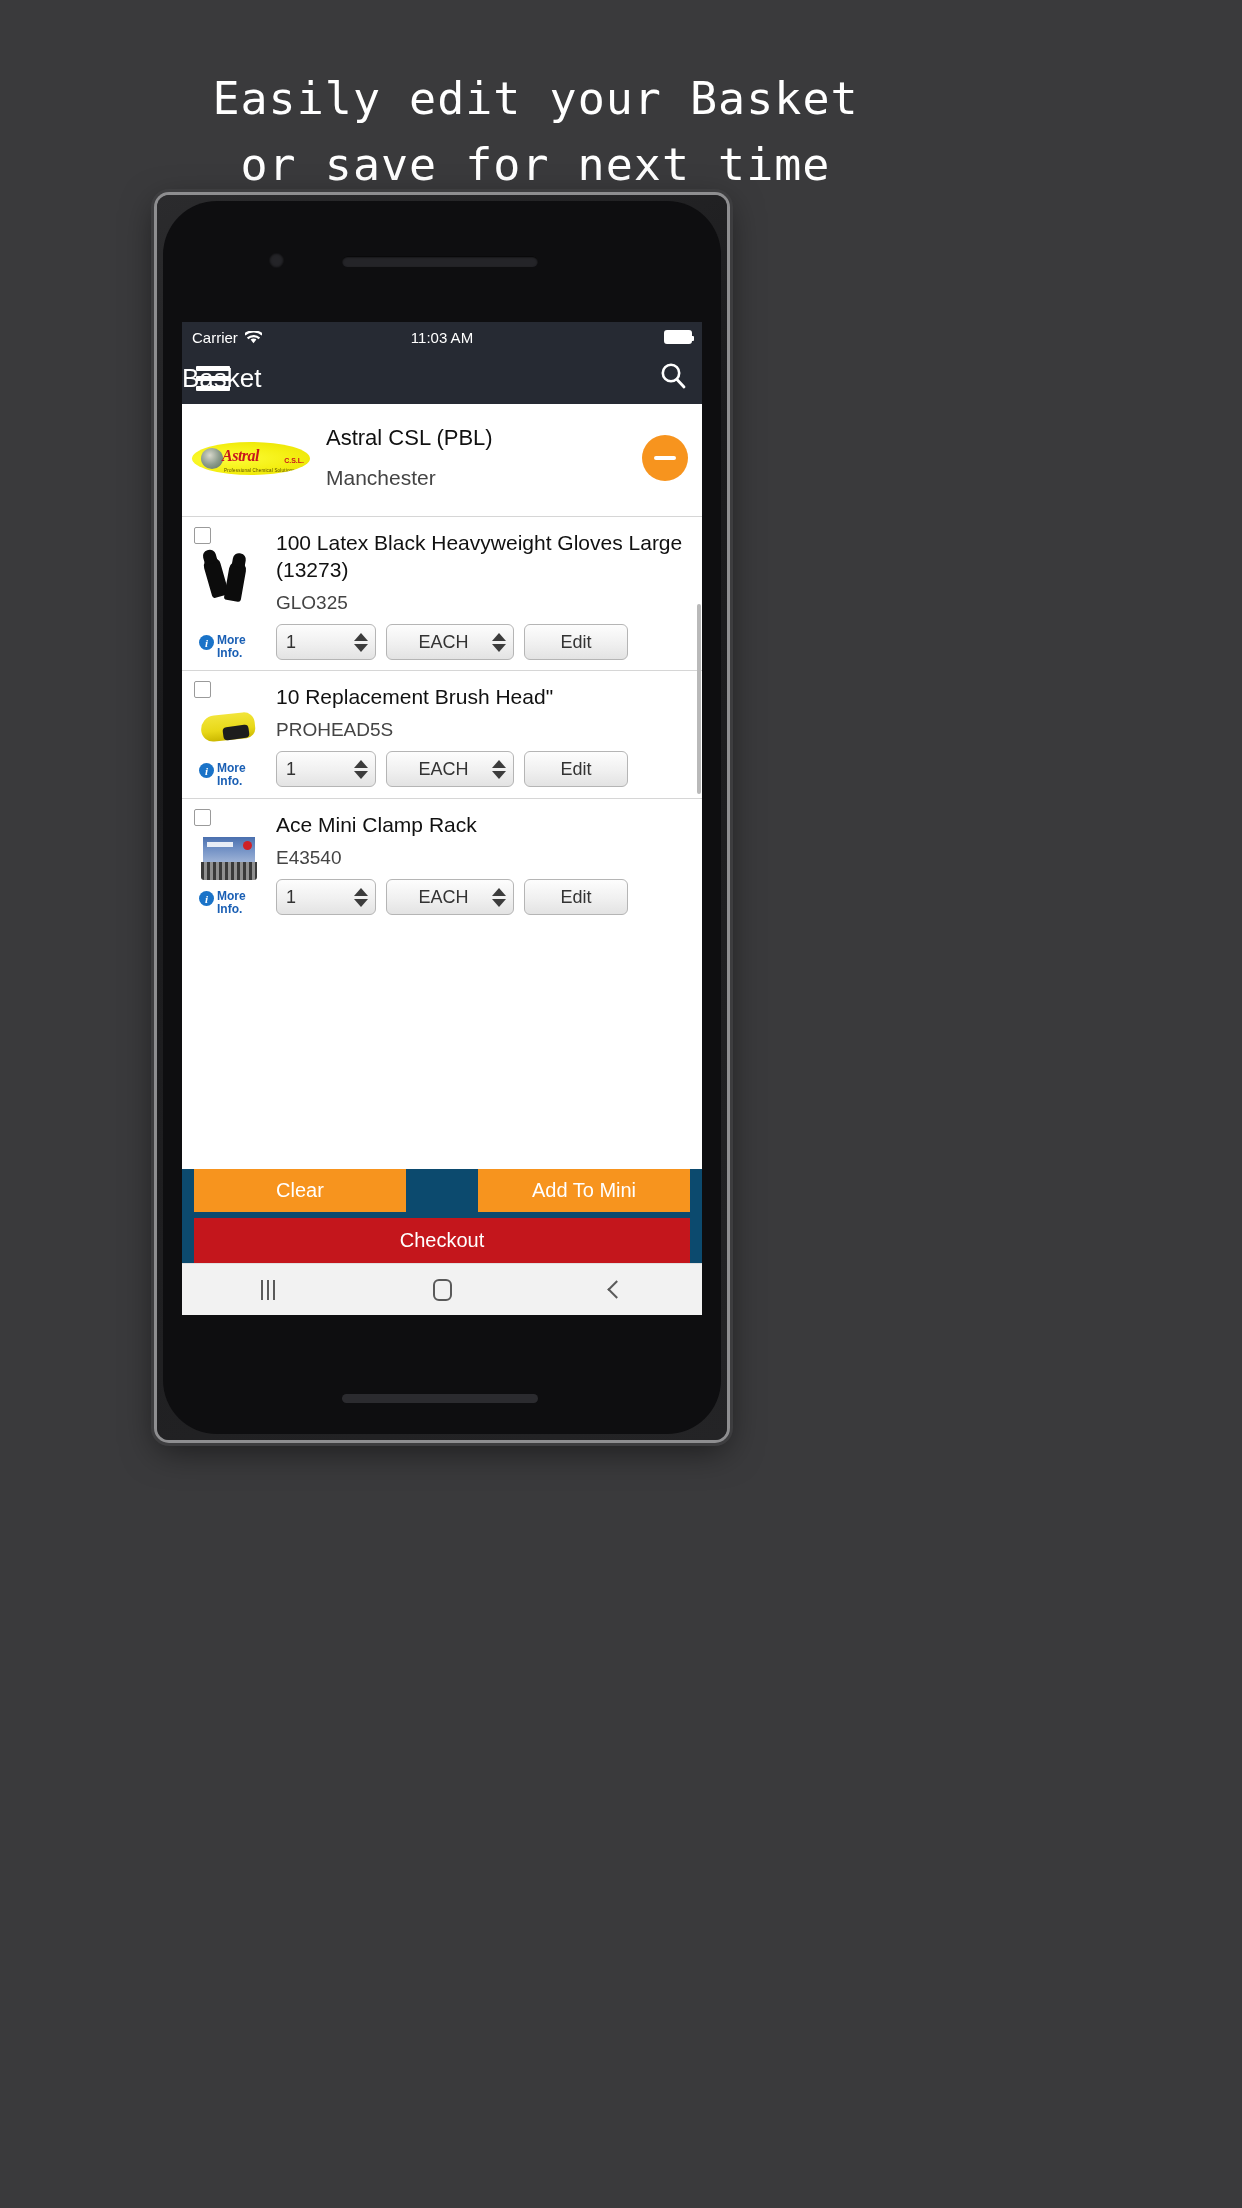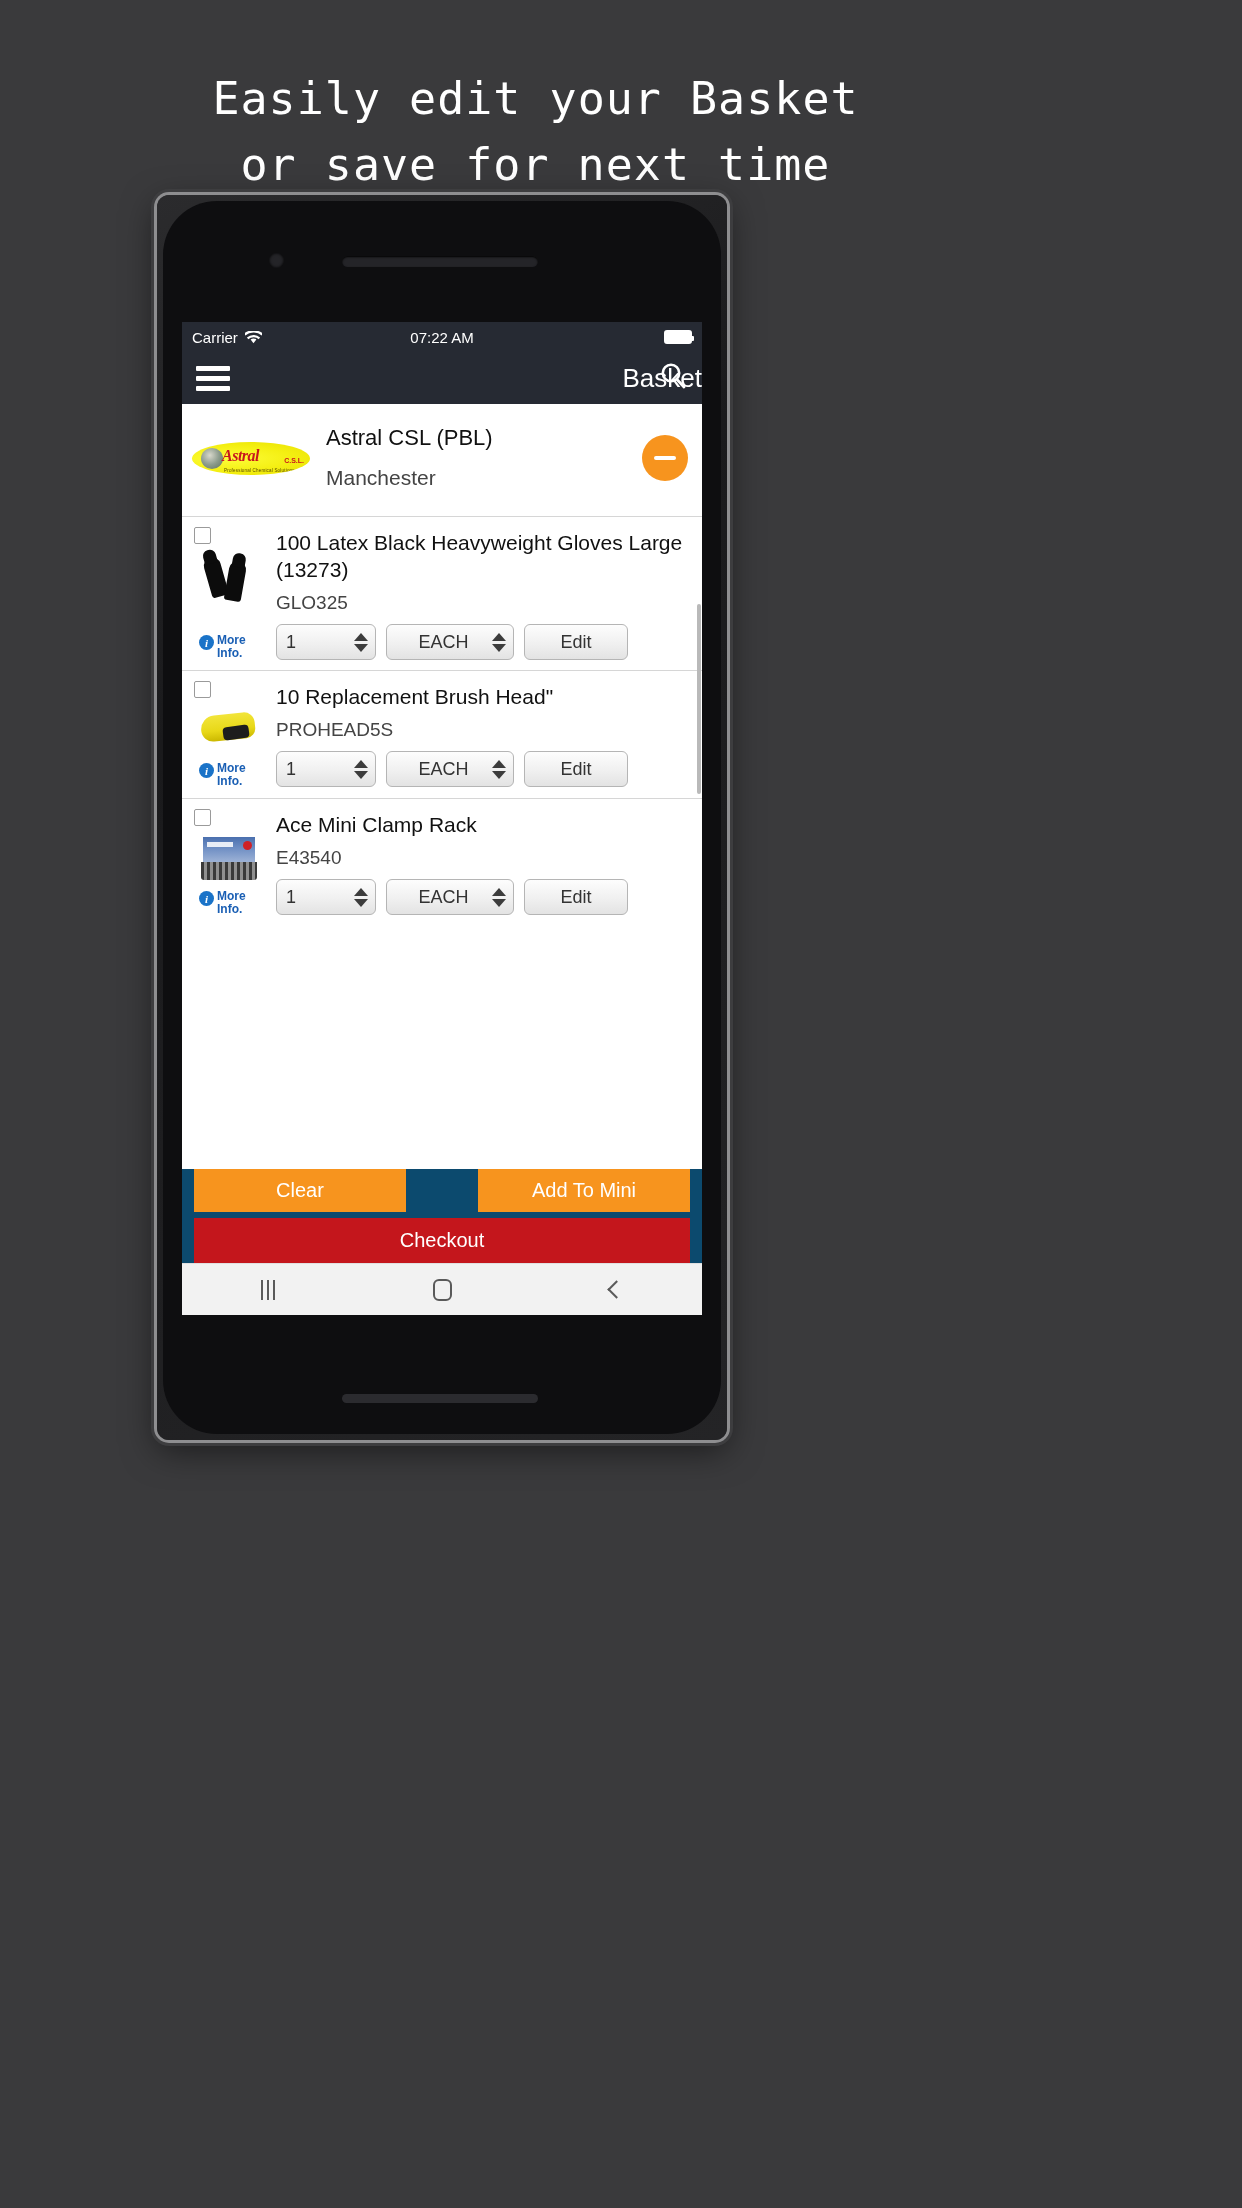--- a/index.html
+++ b/index.html
@@ -131,21 +131,21 @@
     align-items: center;
     padding: 0 14px;
     position: relative;
     flex: 0 0 auto;
   }
   .hamburger { width: 34px; display: flex; flex-direction: column; gap: 5px; cursor: pointer; }
   .hamburger span { display: block; height: 5px; background: #fff; border-radius: 1px; }
   .nav-title {
     position: absolute;
     left: 0; right: 0;
-    text-align: right;
+    text-align: left;
     color: #fff;
     font-size: 26px;
     pointer-events: none;
   }
   .search-icon { margin-left: auto; z-index: 2; cursor: pointer; }
 
   
   .body {
     flex: 1 1 auto;
     background: #fff;
@@ -447,21 +447,21 @@
 
     <div class="statusbar">
       <div class="sb-left">
         <span>Carrier</span>
         <svg width="17" height="13" viewBox="0 0 17 13">
           <path d="M8.5 12.2 L5.6 8.6 a4.6 4.6 0 0 1 5.8 0 Z" fill="#fff"></path>
           <path d="M8.5 6.2 a7.6 7.6 0 0 0-5.2 2.0 L1.9 6.6 a9.8 9.8 0 0 1 13.2 0 l-1.4 1.6 A7.6 7.6 0 0 0 8.5 6.2Z" fill="#fff"></path>
           <path d="M8.5 1.4 a12.6 12.6 0 0 0-8.2 3.0 L-1 2.6 A15 15 0 0 1 18 2.6 l-1.3 1.8 A12.6 12.6 0 0 0 8.5 1.4Z" fill="#fff"></path>
         </svg>
       </div>
-      <div class="sb-time">07:22 AM</div>
+      <div class="sb-time">11:03 AM</div>
       <div class="sb-right">
         <div class="battery"></div>
       </div>
     </div>
 
     <div class="navbar">
       <div class="hamburger">
         <span></span>
         <span></span>
         <span></span>

